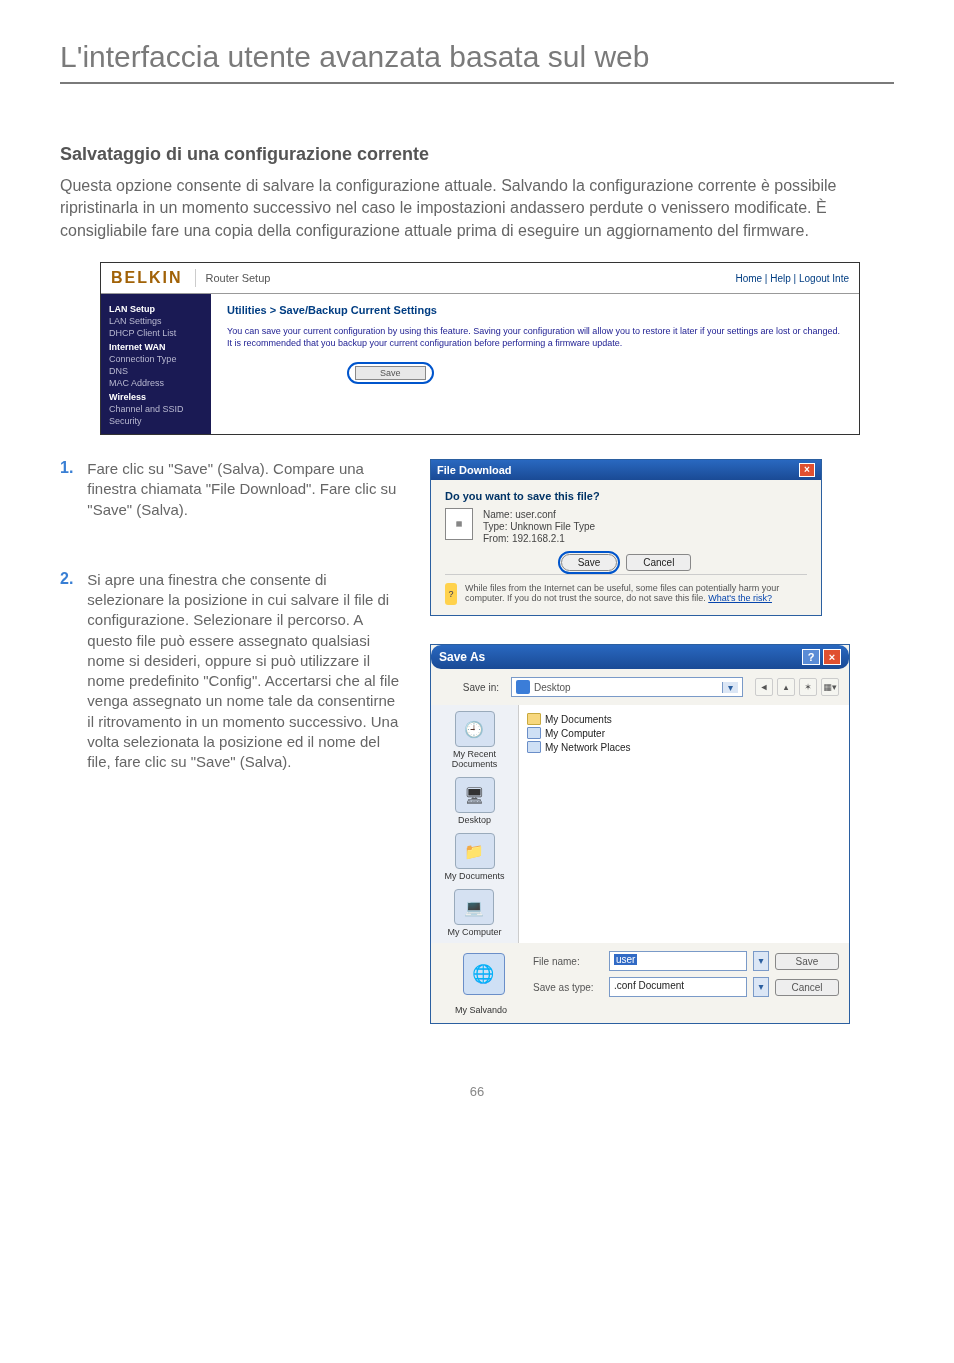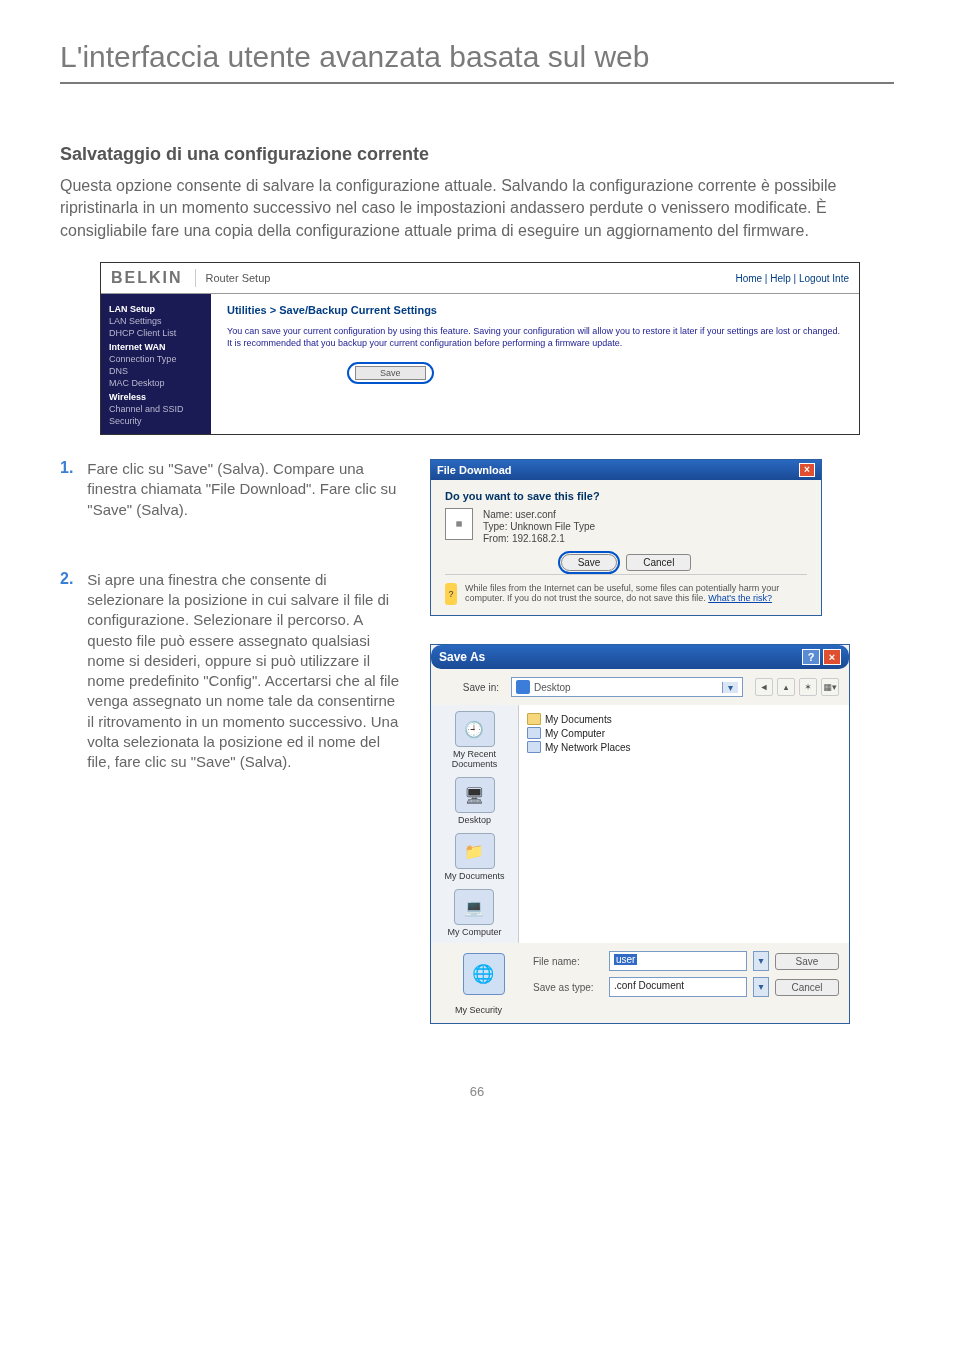--- a/index.html
+++ b/index.html
@@ -38,21 +38,21 @@
   }
   .router-header {
     display: flex;
     align-items: center;
     justify-content: space-between;
     background: #fff;
     border-bottom: 1px solid #999;
     padding: 6px 10px;
     font-size: 11px;
   }
-  .router-header .brand { font-size: 16px; font-weight: 700; letter-spacing: 2px; color: #737373; border-right:1px solid #ccc; padding-right:12px; }
+  .router-header .brand { font-size: 16px; font-weight: 700; letter-spacing: 2px; color: #a16207; border-right:1px solid #ccc; padding-right:12px; }
   .router-header .rtitle { color: #555; flex: 1; padding-left: 10px; }
   .router-header .links { color: #003d82; font-size: 10px; }
   .router-body { display: flex; }
   .router-nav {
     width: 110px;
     background: #1a1a54;
     color: #b8b8d0;
     font-size: 9px;
     padding: 6px 8px;
   }
@@ -190,21 +190,21 @@
     <span class="links">Home | Help | Logout   Inte</span>
   </div>
   <div class="router-body">
     <div class="router-nav">
       <div class="navhead">LAN Setup</div>
       <div>LAN Settings</div>
       <div>DHCP Client List</div>
       <div class="navhead">Internet WAN</div>
       <div>Connection Type</div>
       <div>DNS</div>
-      <div>MAC Desktop</div>
+      <div>MAC Address</div>
       <div class="navhead">Wireless</div>
       <div>Channel and SSID</div>
       <div>Security</div>
     </div>
     <div class="router-content">
       <div class="bc">Utilities &gt; Save/Backup Current Settings</div>
       <div class="desc">You can save your current configuration by using this feature. Saving your configuration will allow you to restore it later if your settings are lost or changed. It is recommended that you backup your current configuration before performing a firmware update.</div>
       <span class="save-oval">
         <span class="save-btn-inner">Save</span>
       </span>
@@ -306,18 +306,18 @@
         <label>File name:</label>
         <div class="tfield"><span class="sel-blue">user</span></div>
         <div class="ddchev">▾</div>
         <div class="btn">Save</div>
 
         <label style="grid-column:2;">Save as type:</label>
         <div class="tfield"><span>.conf Document</span></div>
         <div class="ddchev">▾</div>
         <div class="btn">Cancel</div>
       </div>
-      <div style="text-align:left;padding:0 0 8px 24px;font-size:9px;color:#333;">My Security</div>
+      <div style="text-align:left;padding:0 0 8px 24px;font-size:9px;color:#333;">My Salvando</div>
     </div>
   </div>
 </div>
 
 <div class="page-num">66</div>
 
 </body></html>

